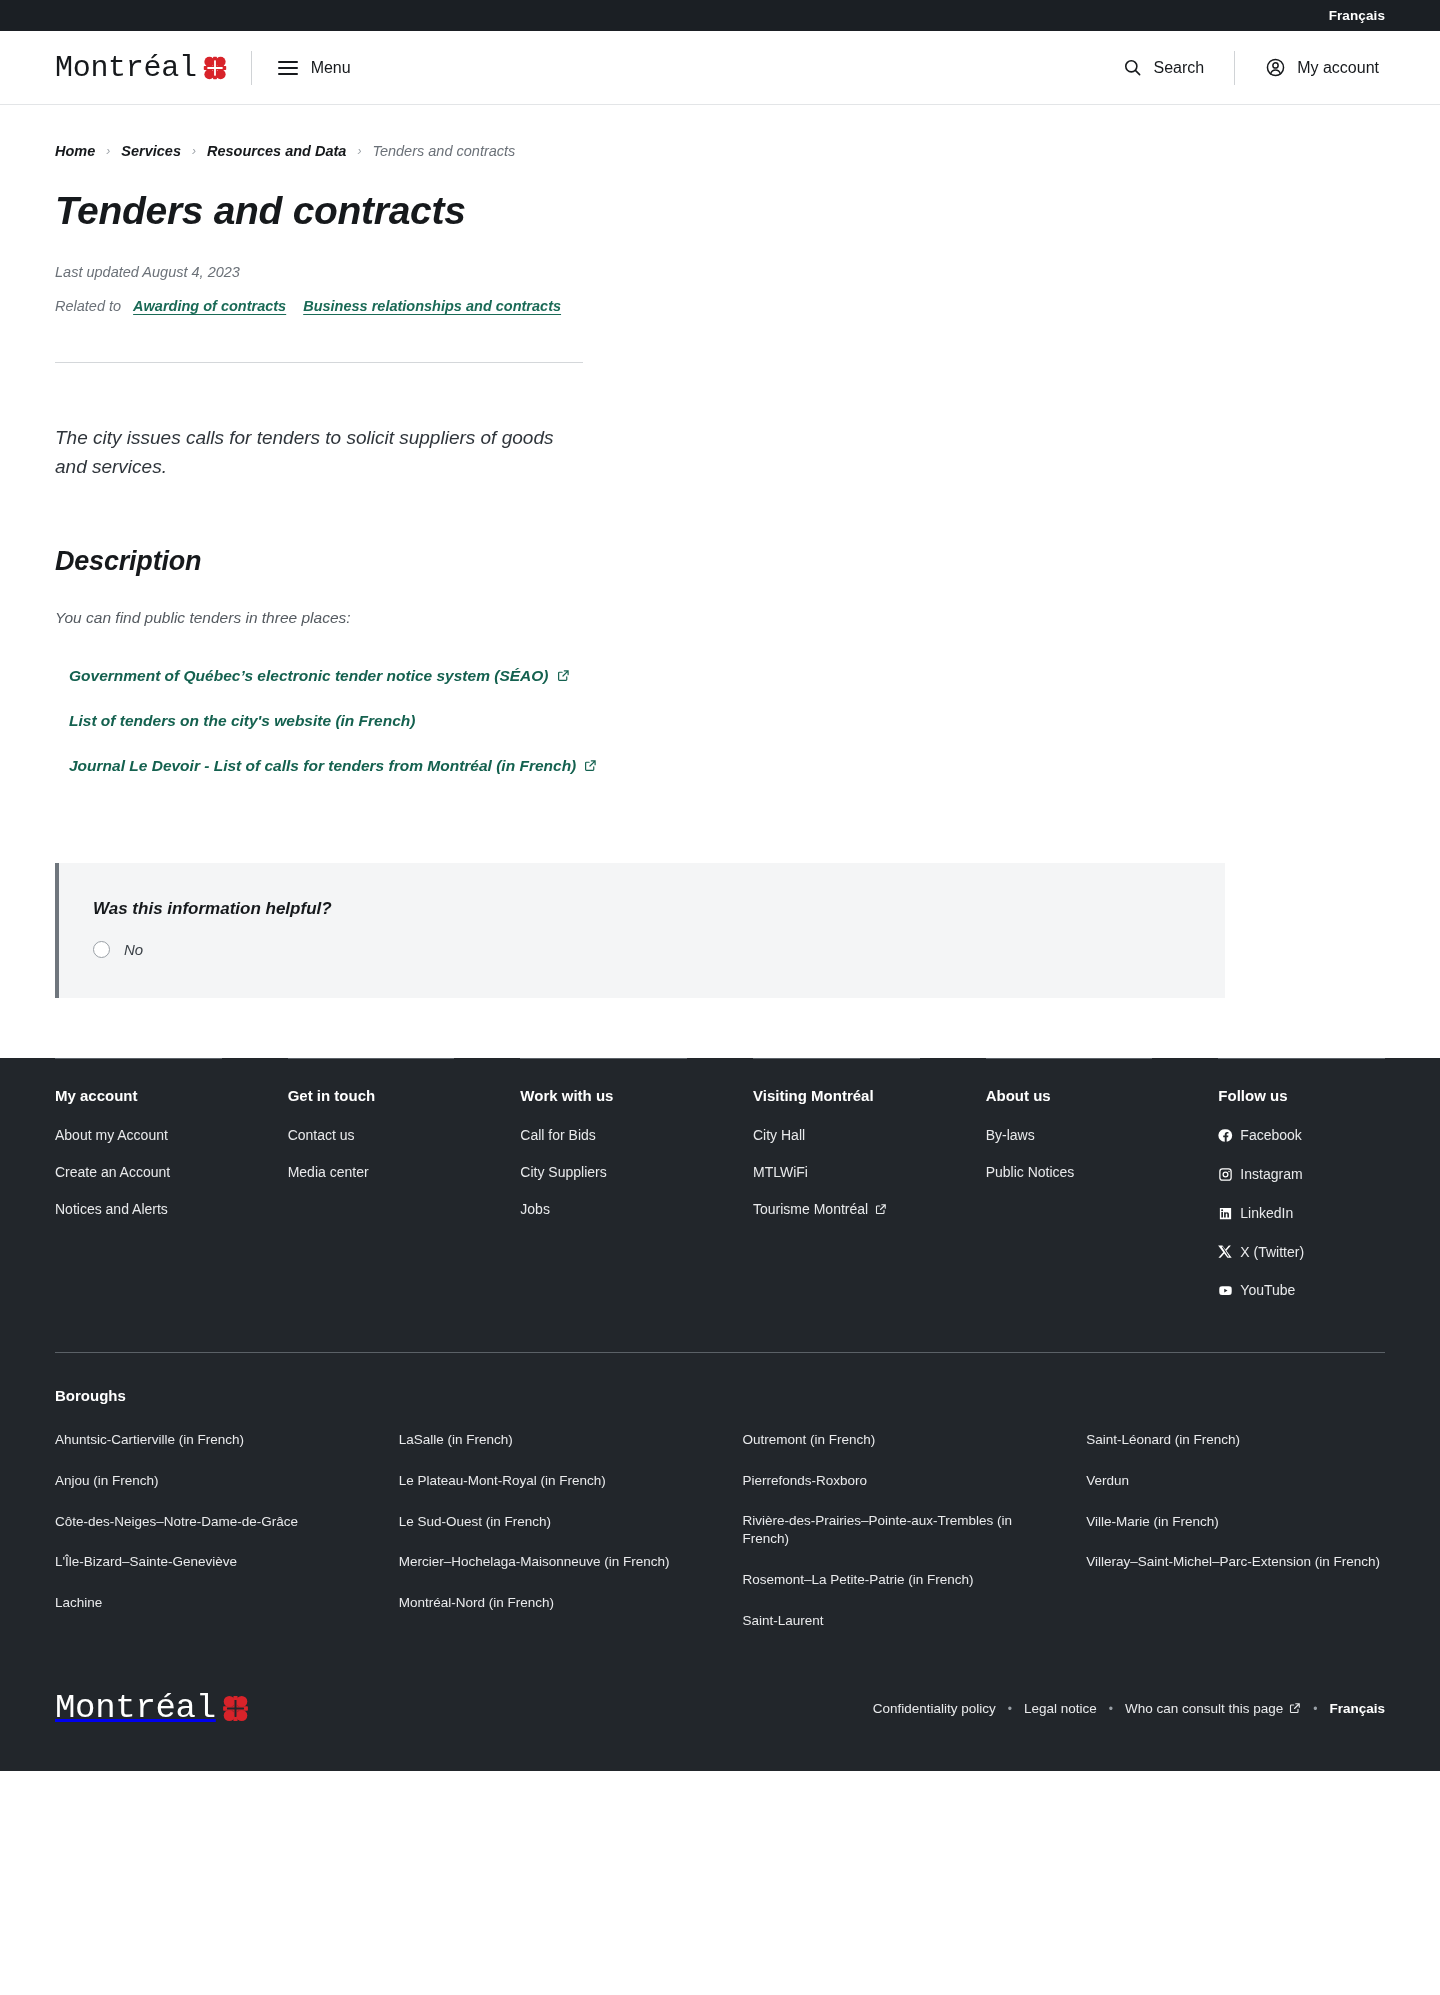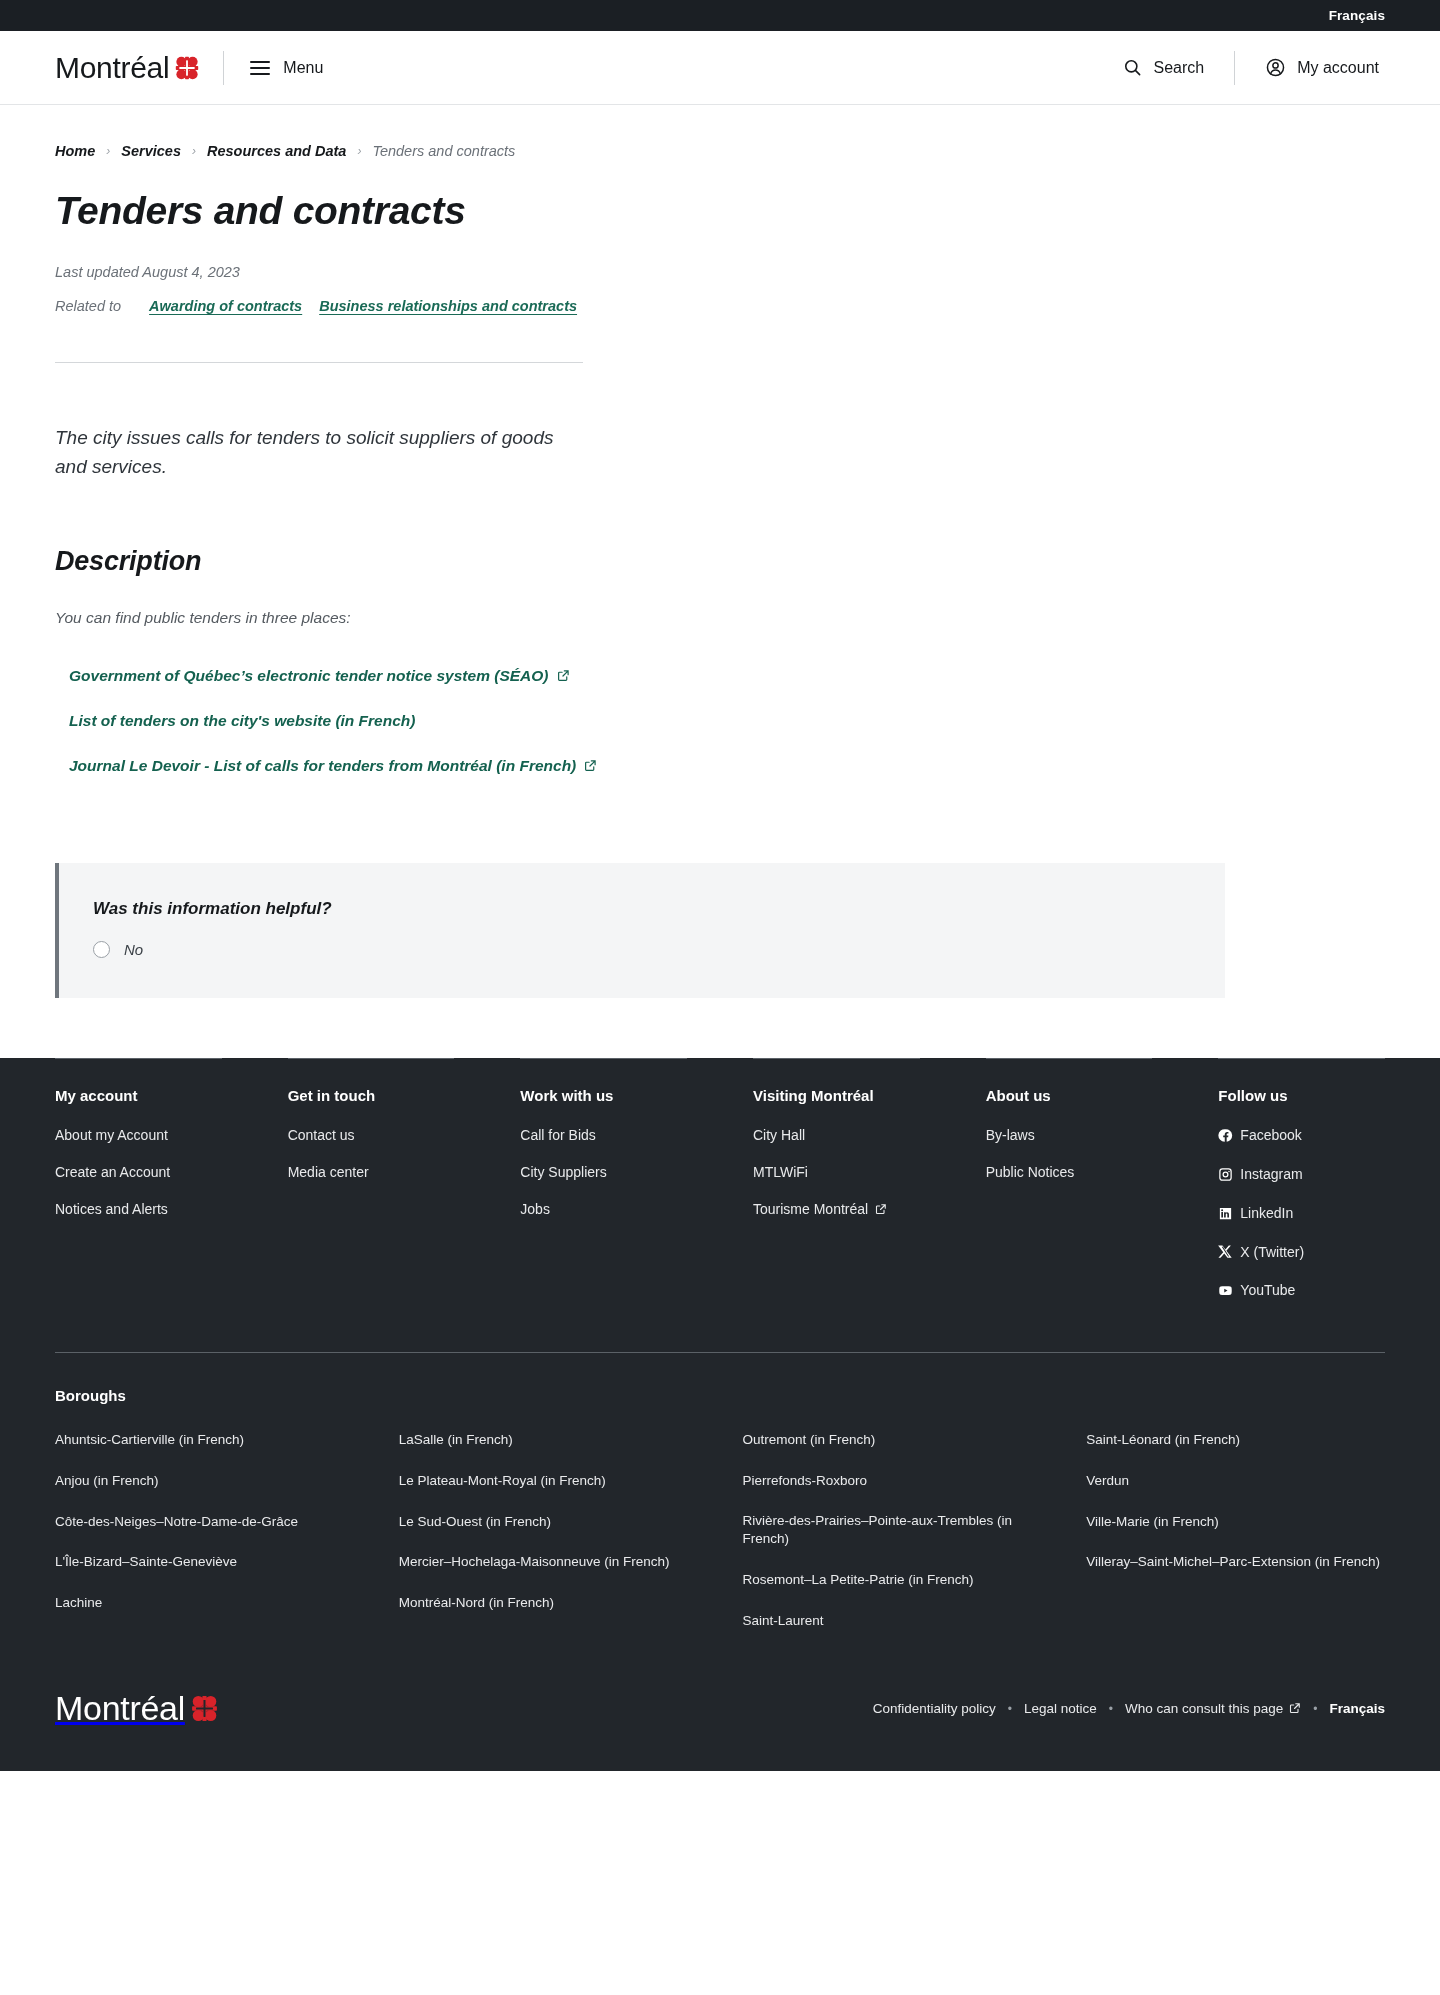--- a/index.html
+++ b/index.html
@@ -46,21 +46,21 @@
   .site-header{
     height:74px;
     background:#fff;
     border-bottom:1px solid #e3e5e7;
     display:flex;
     align-items:center;
     padding:0 55px;
   }
   .brand{display:flex;align-items:center;gap:4px;text-decoration:none;}
   .brand-word{
-    font-family:Liberation Sans, sans-serif;
+    font-family:Liberation Mono, monospace;
     font-size:30px;
     color:#16191c;
     letter-spacing:-.3px;
     line-height:1;
     font-weight:400;
   }
   .brand-mark{width:28px;height:28px;display:block;}
   .hdr-div{
     width:1px;height:34px;background:#d0d3d6;margin:0 22px;
   }
@@ -108,21 +108,21 @@
   }
 
   .meta-updated{
     font-size:14.5px;
     color:#6b7178;
     margin-top:30px;
   }
   .meta-related{
     margin-top:18px;
     font-size:14.5px;
-    display:flex;align-items:baseline;flex-wrap:wrap;gap:16px;
+    display:flex;align-items:baseline;flex-wrap:wrap;gap:0;
   }
   .meta-related .lbl{color:#6b7178;margin-right:12px;}
   .meta-related a{
     color:var(--teal);
     font-weight:700;
     text-decoration:underline;
     text-underline-offset:3px;
     margin-right:17px;
   }
 

